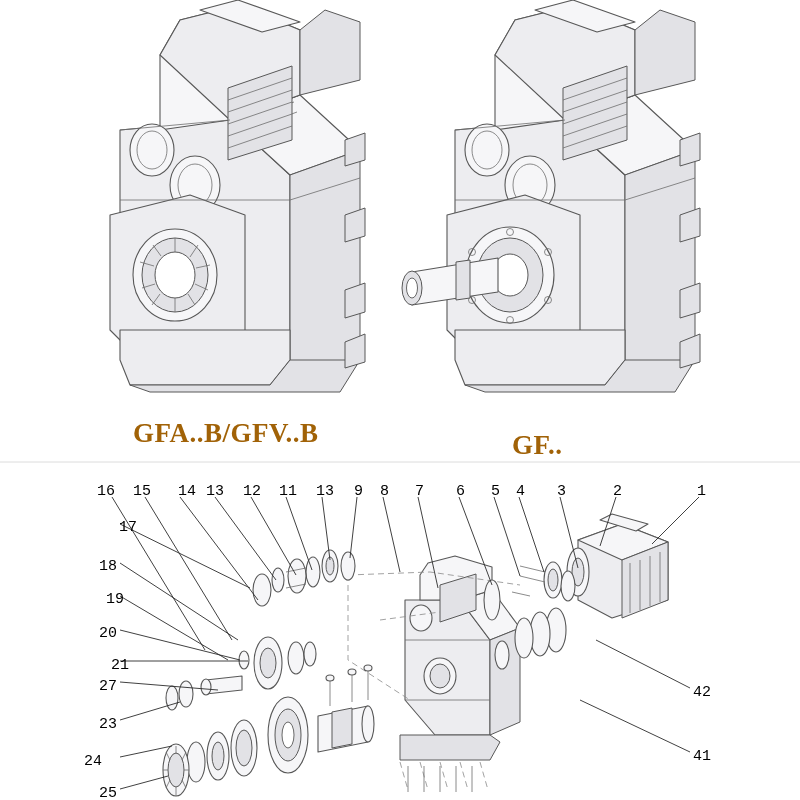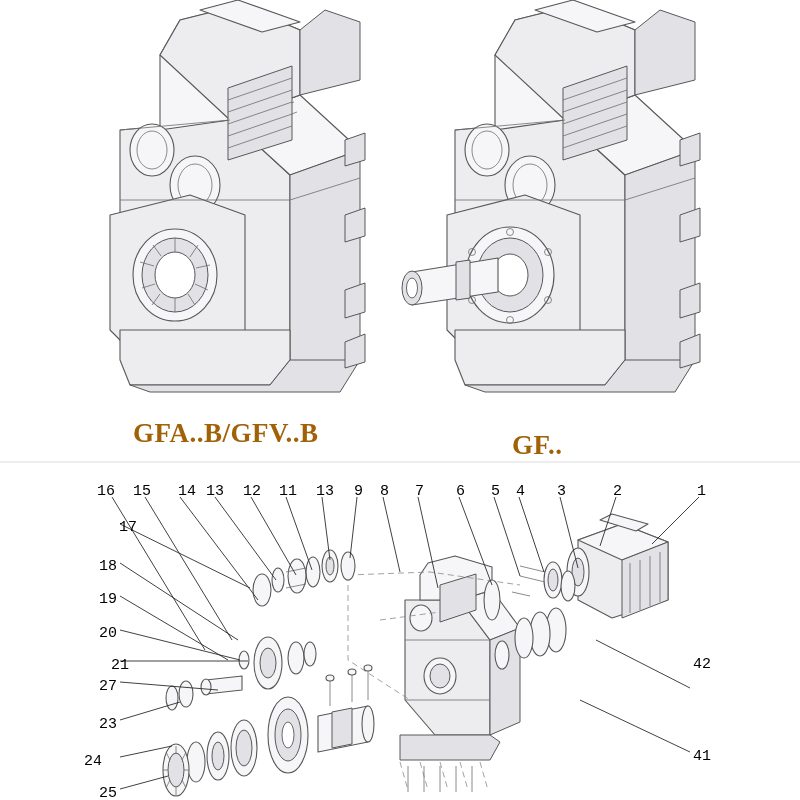--- a/index.html
+++ b/index.html
@@ -364,24 +364,24 @@
       <div class="label callout-num" style="left: 380px; top: 483px;">8</div>
       <div class="label callout-num" style="left: 415px; top: 483px;">7</div>
       <div class="label callout-num" style="left: 456px; top: 483px;">6</div>
       <div class="label callout-num" style="left: 491px; top: 483px;">5</div>
       <div class="label callout-num" style="left: 516px; top: 483px;">4</div>
       <div class="label callout-num" style="left: 557px; top: 483px;">3</div>
       <div class="label callout-num" style="left: 613px; top: 483px;">2</div>
       <div class="label callout-num" style="left: 697px; top: 483px;">1</div>
       <div class="label callout-num" style="left: 99px; top: 519px; margin-left: 20px;">17</div>
       <div class="label callout-num" style="left: 99px; top: 558px;">18</div>
-      <div class="label callout-num" style="left: 99px; top: 591px; text-align: center;">19</div>
+      <div class="label callout-num" style="left: 106px; top: 591px; text-align: center;">19</div>
       <div class="label callout-num" style="left: 99px; top: 625px;">20</div>
       <div class="label callout-num" style="left: 99px; top: 657px; margin-left: 12px;">21</div>
       <div class="label callout-num" style="left: 99px; top: 678px;">27</div>
       <div class="label callout-num" style="left: 99px; top: 716px;">23</div>
       <div class="label callout-num" style="left: 84px; top: 753px;">24</div>
       <div class="label callout-num" style="left: 99px; top: 785px;">25</div>
-      <div class="label callout-num" style="left: 693px; top: 656px;">42</div>
+      <div class="label callout-num" style="left: 693px; top: 684px;">42</div>
       <div class="label callout-num" style="left: 693px; top: 748px;">41</div>
     </div>
 
 </div>
 
 </body></html>

